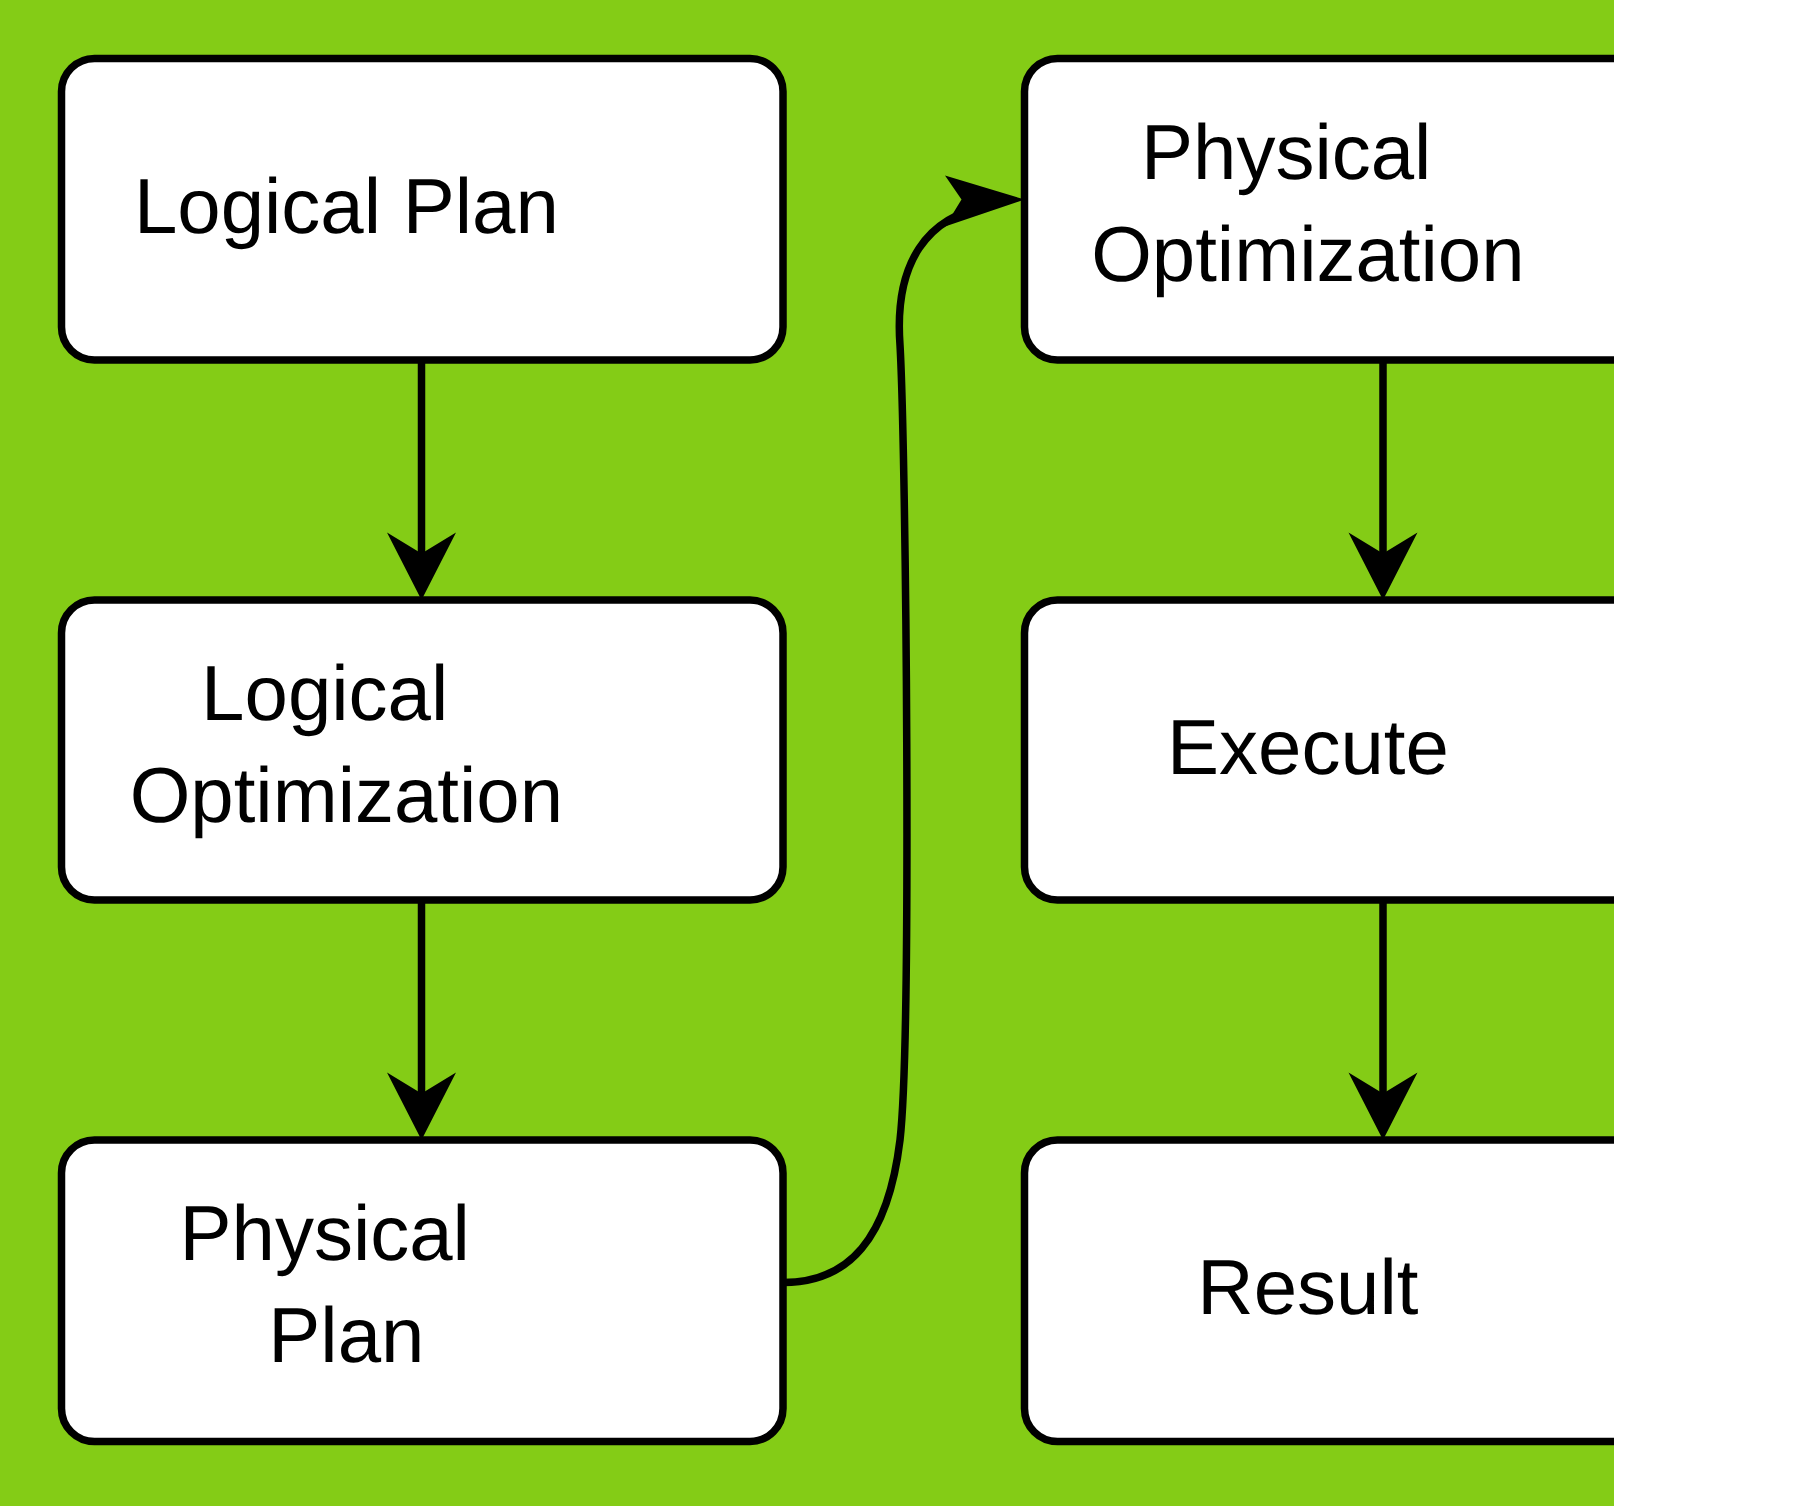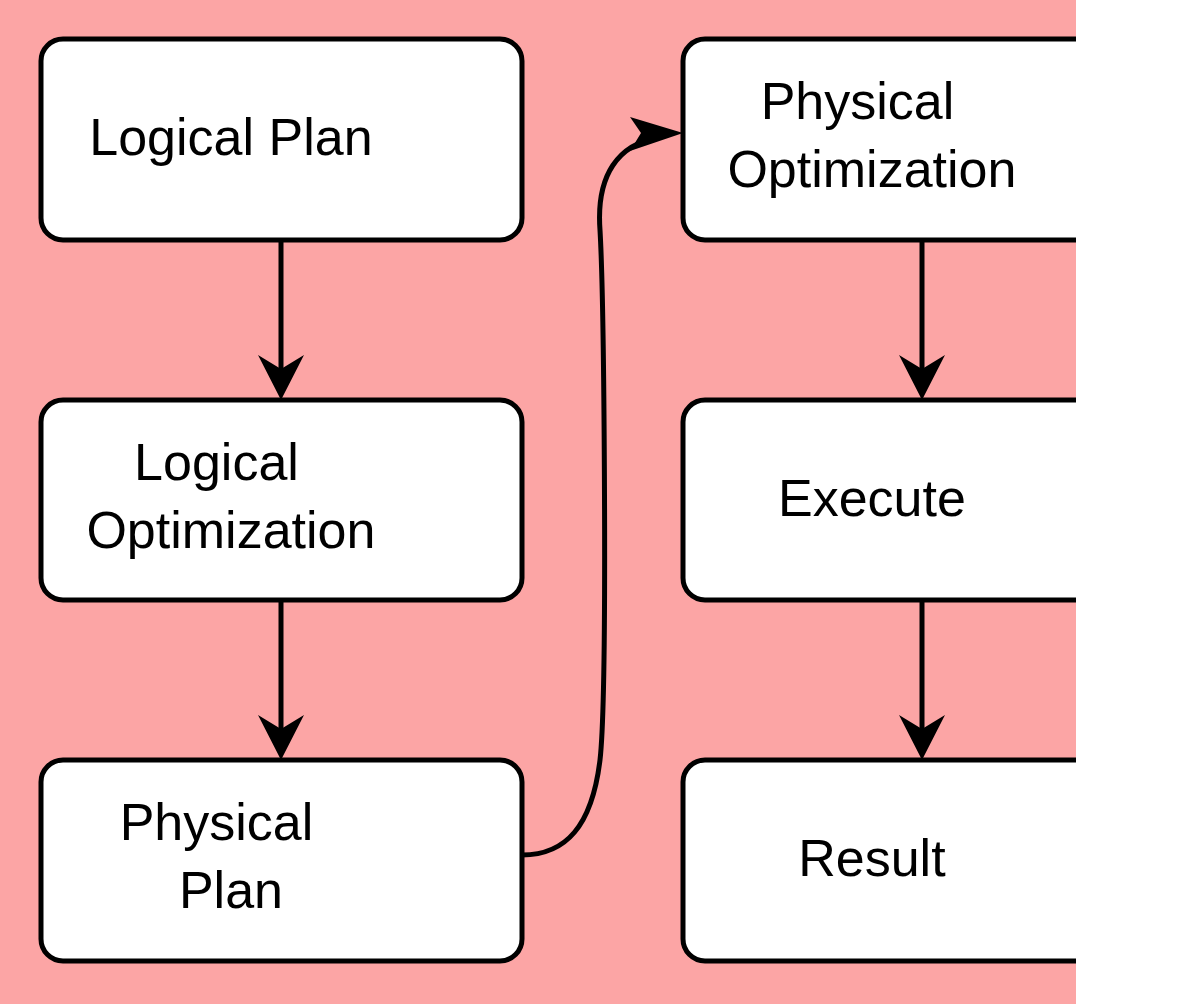--- a/index.html
+++ b/index.html
@@ -5,21 +5,21 @@
 <style>
   html, body {
     margin: 0;
     padding: 0;
     background: #ffffff;
   }
   #canvas {
     position: relative;
     width: 1076px;
     height: 1004px;
-    background: #fca5a5;
+    background: #84cc16;
     overflow: hidden;
     font-family: "Liberation Sans", sans-serif;
   }
   #diagram-svg {
     position: absolute;
     top: 0;
     left: 0;
     width: 1204px;
     height: 1004px;
     display: block;

